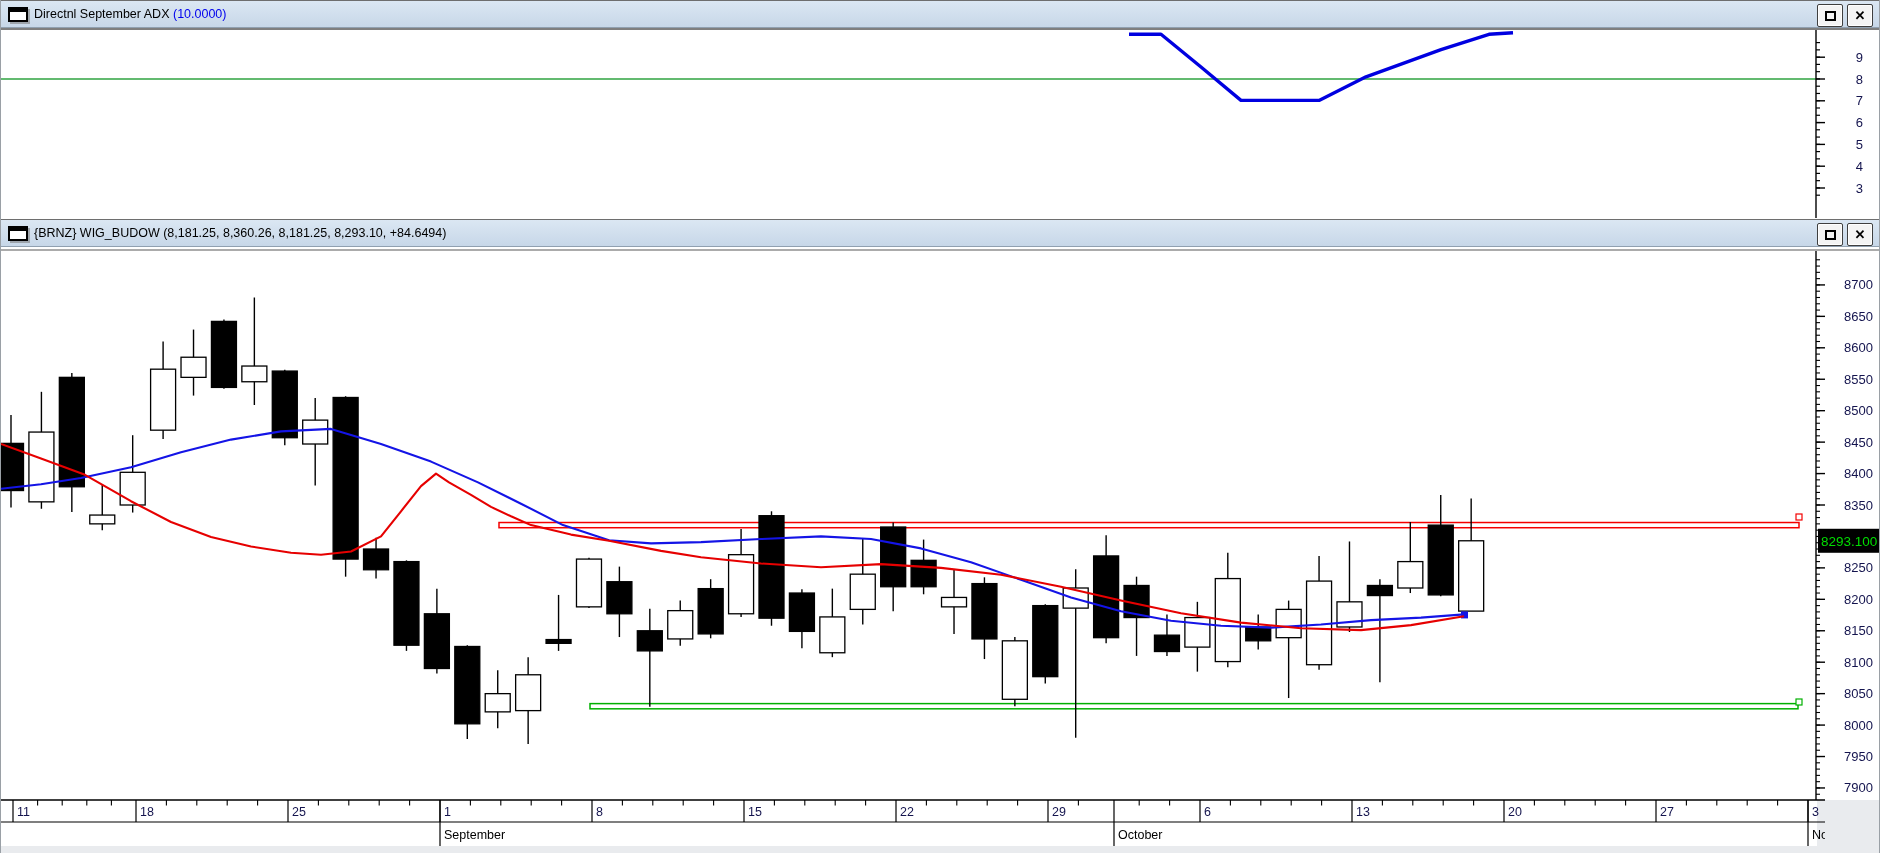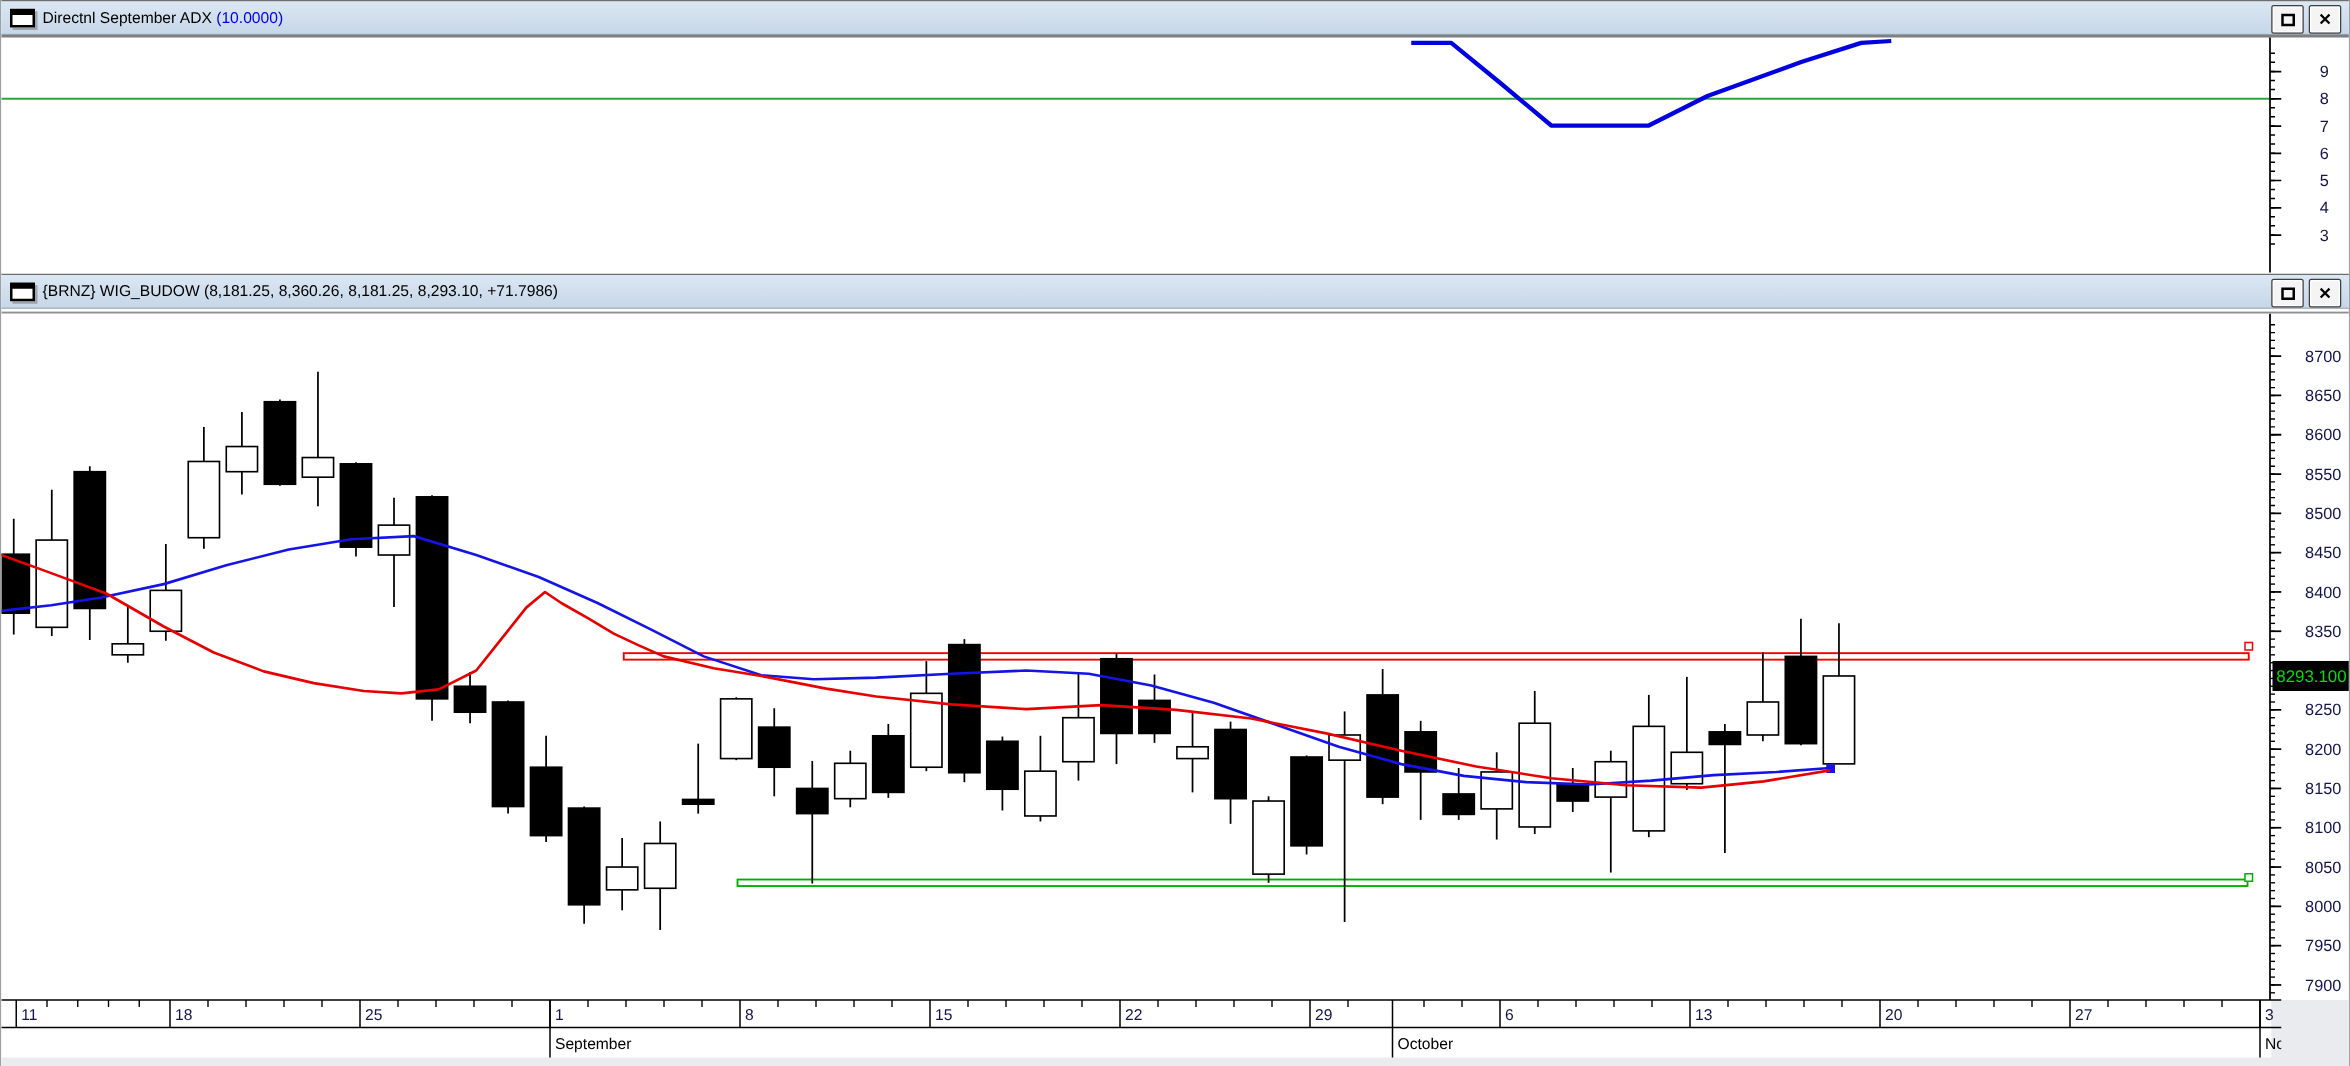--- a/index.html
+++ b/index.html
@@ -93,21 +93,21 @@
       <text x="1862" y="148.9" font-size="13" fill="#14144e" text-anchor="end">5</text>
       <line x1="1815" y1="166.2" x2="1824" y2="166.2" stroke="#000" stroke-width="1.4"></line>
       <text x="1862" y="170.7" font-size="13" fill="#14144e" text-anchor="end">4</text>
       <line x1="1815" y1="188" x2="1824" y2="188" stroke="#000" stroke-width="1.4"></line>
       <text x="1862" y="192.5" font-size="13" fill="#14144e" text-anchor="end">3</text>
     </svg>
 
   <div class="titlebar" style="top:219px;">
     <div class="win-icon"></div>
     <div class="title-text">
-      <span>{BRNZ} WIG_BUDOW (8,181.25, 8,360.26, 8,181.25, 8,293.10, +71.7986)</span>
+      <span>{BRNZ} WIG_BUDOW (8,181.25, 8,360.26, 8,181.25, 8,293.10, +84.6494)</span>
     </div>
     <div class="btns">
       <div class="tb-btn">
           <span class="max-glyph"></span>
         </div>
       <div class="tb-btn">
           <span>✕</span>
         </div>
     </div>
   </div>

